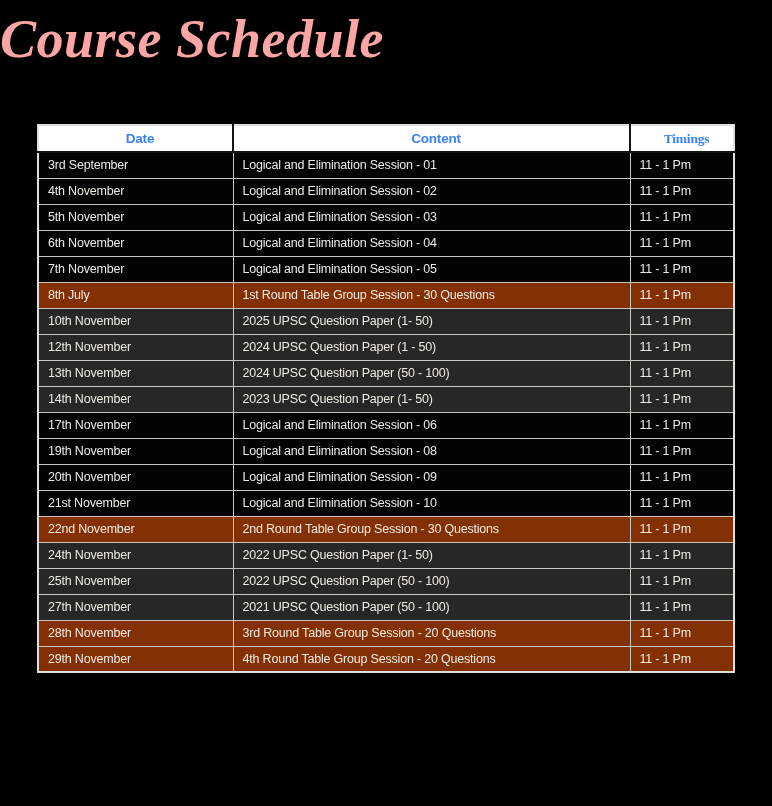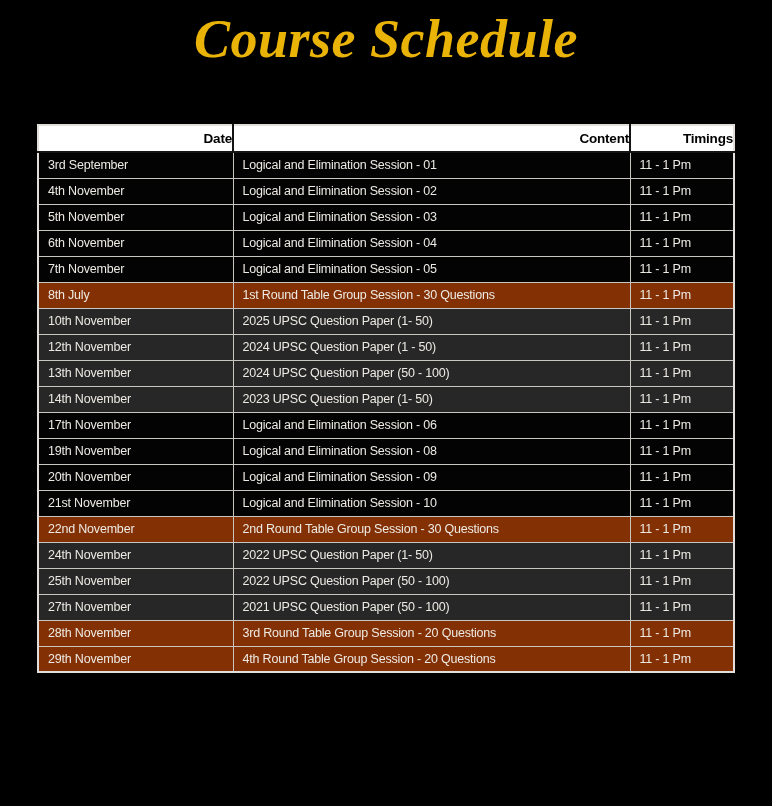--- a/index.html
+++ b/index.html
@@ -4,57 +4,56 @@
 <style>
   * { margin: 0; padding: 0; box-sizing: border-box; }
   html, body {
     width: 772px; height: 806px;
     background: #000000;
     font-family: "Liberation Sans", sans-serif;
     overflow: hidden;
   }
   .page-title {
     margin-top: 10px;
-    text-align: center;
     font-family: "Liberation Serif", serif;
     font-style: italic;
     font-weight: 600;
     font-size: 54px;
     line-height: 1.1;
-    color: #eab308;
+    color: #fca5a5;
     letter-spacing: 0.5px;
   }
   .table-wrap {
     position: absolute;
     left: 37px;
     top: 124px;
     width: 696px;
   }
   table.schedule {
     width: 696px;
     border-collapse: collapse;
     table-layout: fixed;
     border: 2px solid #E2DFDA;
   }
   col.c-date   { width: 195px; }
   col.c-content{ width: 397px; }
   col.c-timing { width: 104px; }
   th {
     background: #FFFFFF;
-    color: #000000;
+    color: #3b82f6;
     font-size: 13.5px;
     font-weight: 700;
-    text-align: right;
+    text-align: center;
     height: 27px;
     padding: 0 0 0 9px;
     border-right: 2px solid #141414;
     border-bottom: 2px solid #141414;
     letter-spacing: -0.2px;
   }
-  th:last-child { border-right: none; }
+  th:last-child { border-right: none; font-family: Liberation Serif, serif; }
   td {
     color: #EDEAE4;
     font-size: 12.5px;
     font-weight: 400;
     height: 26px;
     padding: 0 0 0 9px;
     border: 1px solid #C9C6C1;
     letter-spacing: -0.2px;
     white-space: nowrap;
     overflow: hidden;

